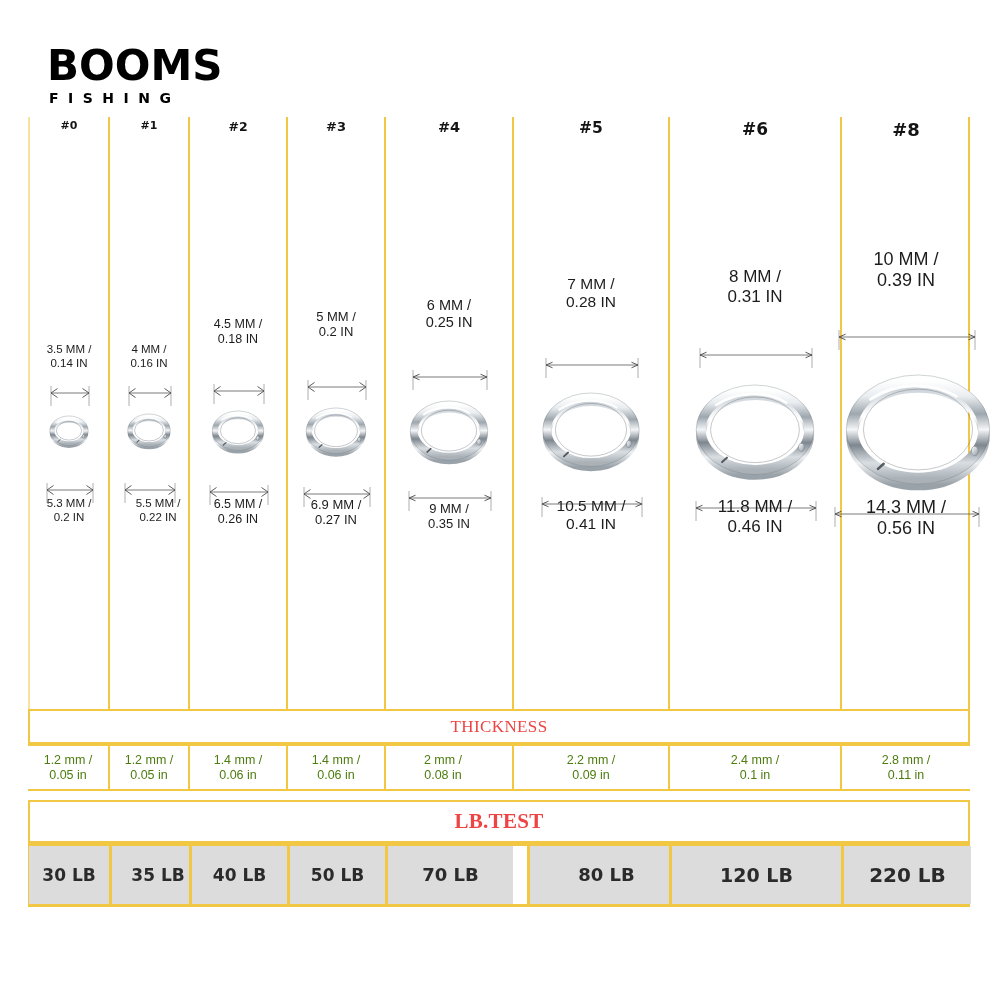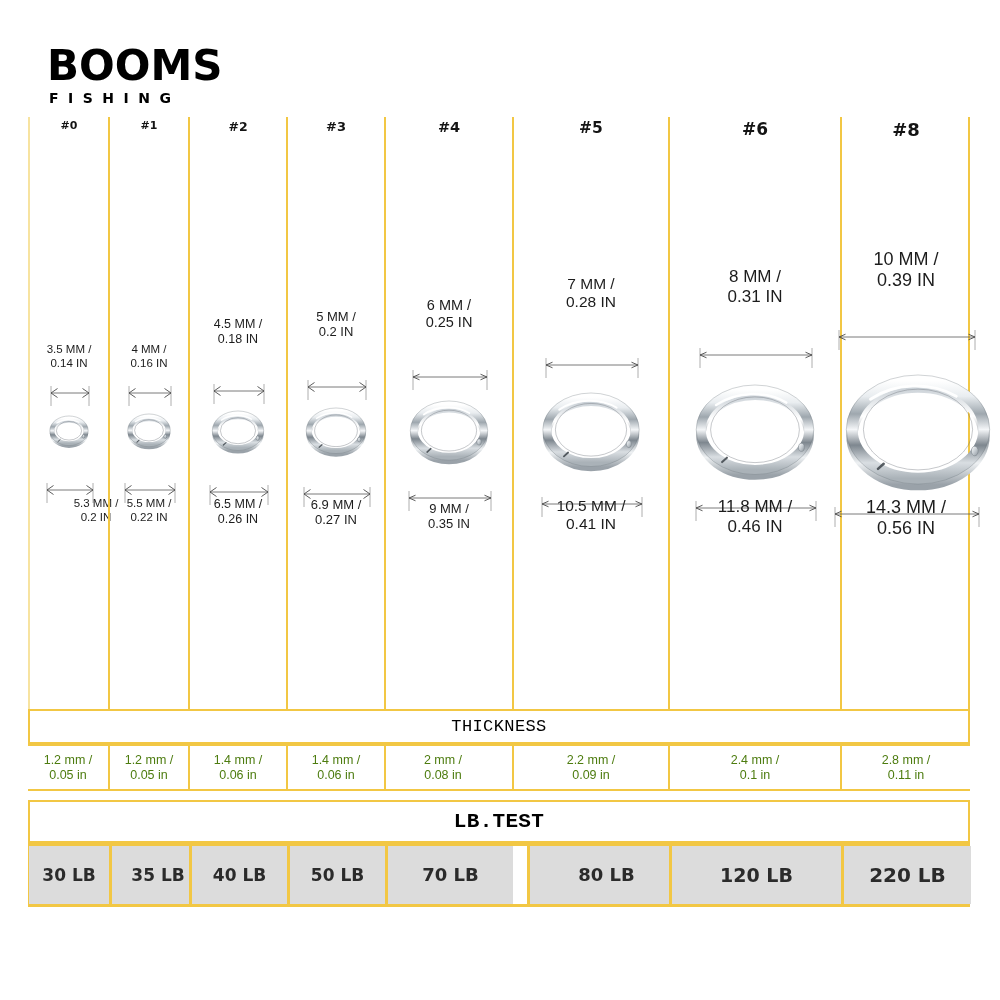--- a/index.html
+++ b/index.html
@@ -101,22 +101,22 @@
   .dimline svg { display: block; }
 
   
   .spec-block { position: absolute; left: 28px; width: 942px; box-sizing: border-box; }
 
   .spec-title {
     box-sizing: border-box;
     border: 2px solid #F2C744;
     background: #ffffff;
     text-align: center;
-    font-family: Liberation Mono, monospace;
-    color: #000000;
+    font-family: Liberation Serif, serif;
+    color: #ef4444;
     display: flex;
     align-items: center;
     justify-content: center;
   }
 
   .spec-row {
     position: relative;
     box-sizing: border-box;
   }
   .spec-cell {
@@ -224,21 +224,21 @@
       <div class="dimline" style="left: 16px; top: 365px;">
   <svg width="48" height="23" viewBox="0 0 48 23" aria-hidden="true">
     <line x1="1" y1="8" x2="47" y2="8" stroke="#585858" stroke-width="0.8"></line>
     <line x1="1" y1="1" x2="1" y2="21" stroke="#9a9a9a" stroke-width="0.8"></line>
     <line x1="47" y1="1" x2="47" y2="21" stroke="#9a9a9a" stroke-width="0.8"></line>
 
       <path d="M 1 8 l 6.5 -4.5 M 1 8 l 6.5 4.5" stroke="#4a4a4a" stroke-width="0.9" fill="none"></path>
       <path d="M 47 8 l -6.5 -4.5 M 47 8 l -6.5 4.5" stroke="#4a4a4a" stroke-width="0.9" fill="none"></path>
   </svg>
       </div>
-      <div class="dim-label" style="top: 380px; font-size: 11.5px; padding-left: 27px;">5.3 MM /
+      <div class="dim-label" style="top: 380px; font-size: 11.5px;">5.3 MM /
 0.2 IN</div>
     </div>
     <div class="col" style="left: 80px; width: 80px;">
       <div class="col-header" style="font-size: 11px;">#1</div>
       <div class="dim-label" style="top: 226px; font-size: 11.5px;">4 MM /
 0.16 IN</div>
       <div class="dimline" style="left: 18px; top: 268px;">
   <svg width="44" height="23" viewBox="0 0 44 23" aria-hidden="true">
     <line x1="1" y1="8" x2="43" y2="8" stroke="#585858" stroke-width="0.8"></line>
     <line x1="1" y1="1" x2="1" y2="21" stroke="#9a9a9a" stroke-width="0.8"></line>
@@ -293,21 +293,21 @@
       <div class="dimline" style="left: 14px; top: 365px;">
   <svg width="52" height="23" viewBox="0 0 52 23" aria-hidden="true">
     <line x1="1" y1="8" x2="51" y2="8" stroke="#585858" stroke-width="0.8"></line>
     <line x1="1" y1="1" x2="1" y2="21" stroke="#9a9a9a" stroke-width="0.8"></line>
     <line x1="51" y1="1" x2="51" y2="21" stroke="#9a9a9a" stroke-width="0.8"></line>
 
       <path d="M 1 8 l 6.5 -4.5 M 1 8 l 6.5 4.5" stroke="#4a4a4a" stroke-width="0.9" fill="none"></path>
       <path d="M 51 8 l -6.5 -4.5 M 51 8 l -6.5 4.5" stroke="#4a4a4a" stroke-width="0.9" fill="none"></path>
   </svg>
       </div>
-      <div class="dim-label" style="top: 380px; font-size: 11.5px;">5.5 MM /
+      <div class="dim-label" style="top: 380px; font-size: 11.5px; padding-left: 9px;">5.5 MM /
 0.22 IN</div>
     </div>
     <div class="col" style="left: 160px; width: 98px;">
       <div class="col-header" style="font-size: 12.5px;">#2</div>
       <div class="dim-label" style="top: 200px; font-size: 12.5px;">4.5 MM /
 0.18 IN</div>
       <div class="dimline" style="left: 23px; top: 266px;">
   <svg width="52" height="23" viewBox="0 0 52 23" aria-hidden="true">
     <line x1="1" y1="8" x2="51" y2="8" stroke="#585858" stroke-width="0.8"></line>
     <line x1="1" y1="1" x2="1" y2="21" stroke="#9a9a9a" stroke-width="0.8"></line>

